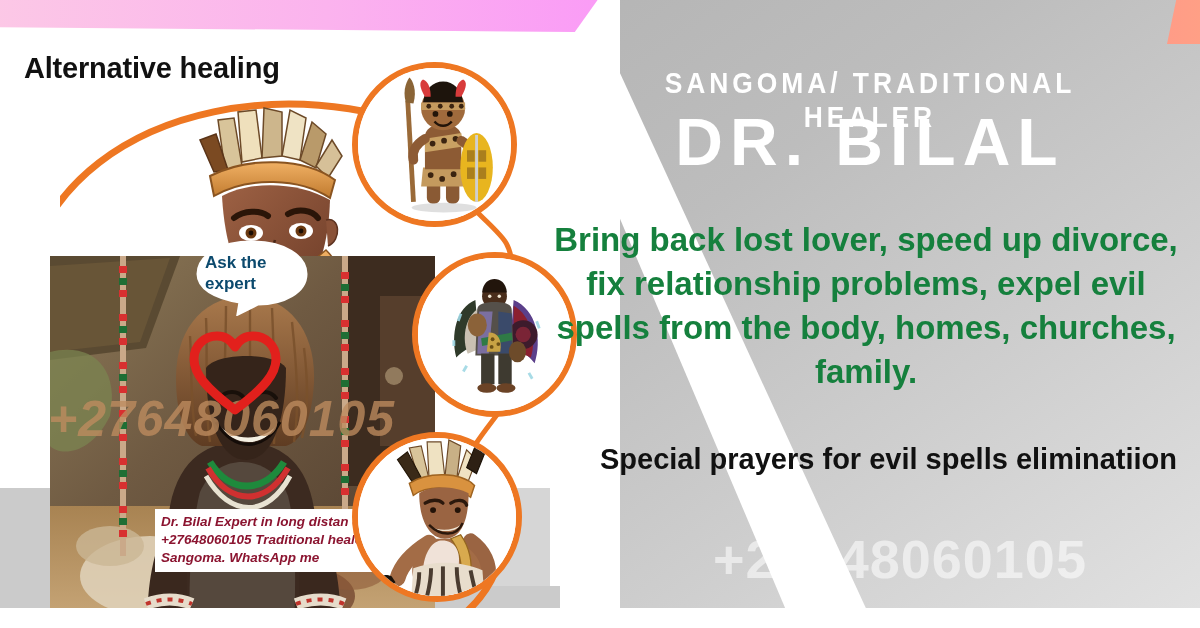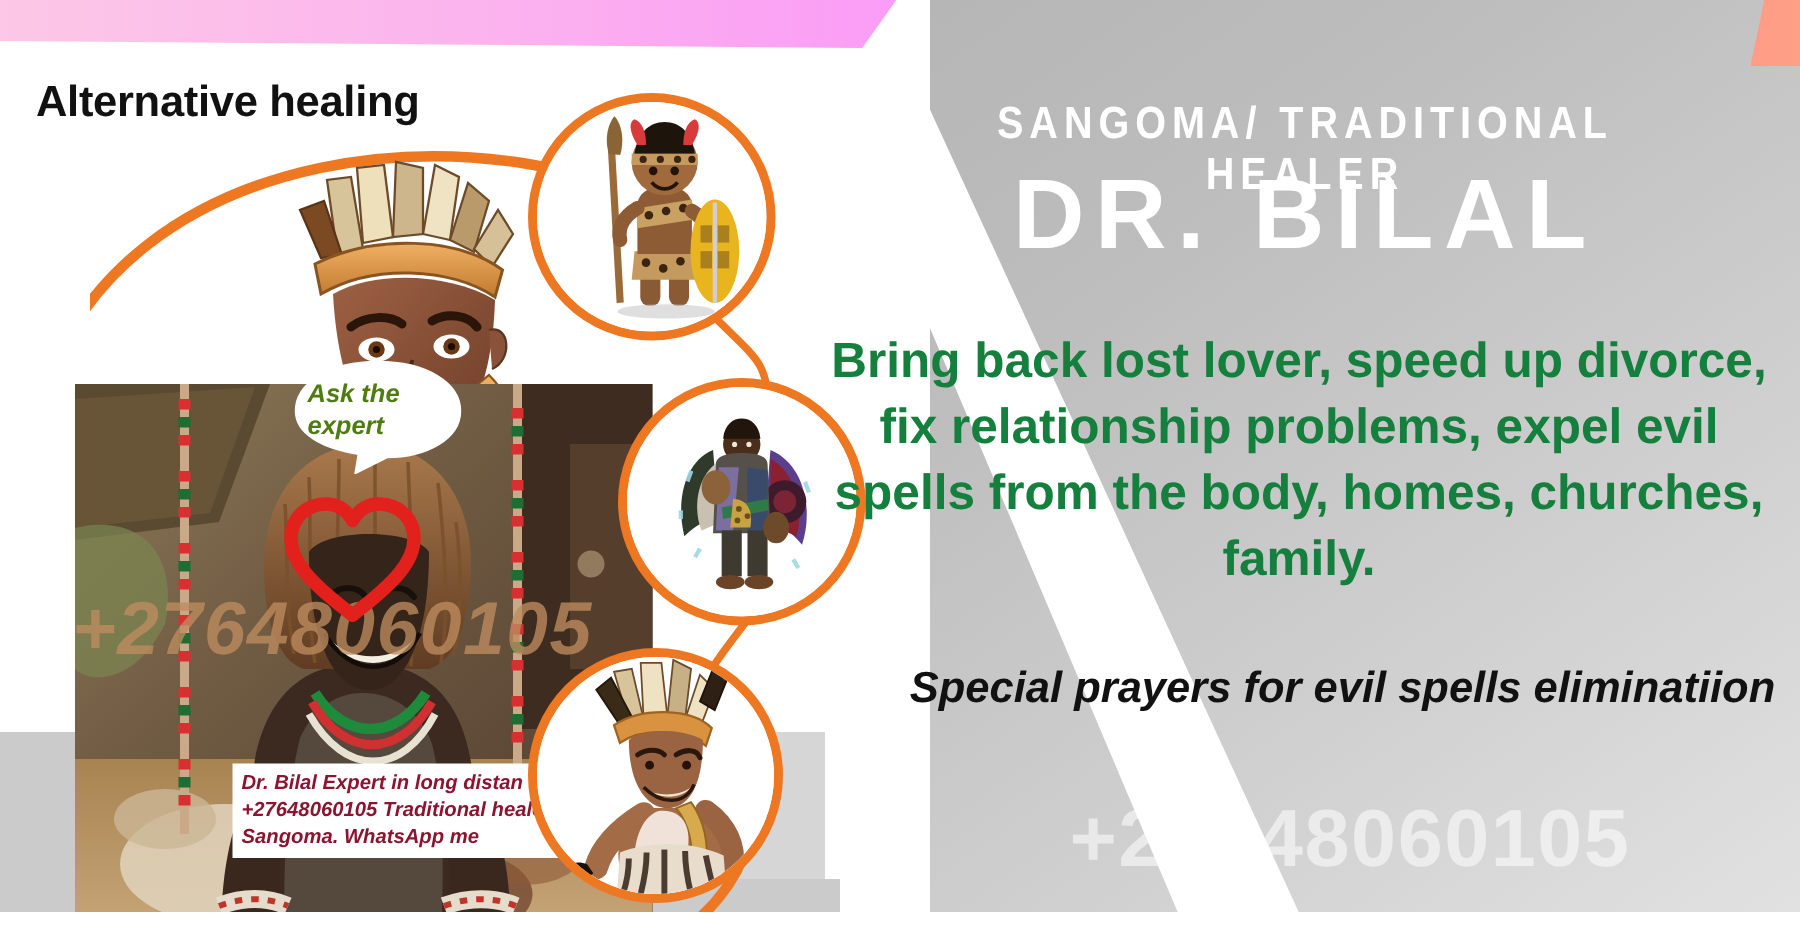--- a/index.html
+++ b/index.html
@@ -39,21 +39,21 @@
 
   .photo{position:absolute;left:50px;top:256px;width:385px;height:372px;z-index:9;
     overflow:hidden;background:#6d5444;}
 
   .watermark{position:absolute;left:48px;top:390px;width:400px;z-index:14;
     font-size:50px;font-style:italic;font-weight:bold;color:rgba(190,140,95,.78);
     letter-spacing:1px;pointer-events:none;}
 
   .bubble{position:absolute;left:192px;top:238px;width:120px;height:78px;z-index:15;}
   .bubble-text{position:absolute;left:205px;top:252px;width:100px;z-index:16;
-    font-size:17px;font-weight:bold;font-style:italic;color:#4d7c0f;line-height:1.25;}
+    font-size:17px;font-weight:bold;color:#0c4a6e;line-height:1.25;}
 
   .heart{position:absolute;left:188px;top:330px;width:94px;height:86px;z-index:15;}
 
   .caption{position:absolute;left:155px;top:509px;width:255px;z-index:16;
     background:#fff;padding:4px 6px 5px 6px;font-size:13.5px;font-style:italic;
     font-weight:bold;color:#8b1430;line-height:1.33;}
 
   
   .circ{position:absolute;border-radius:50%;background:#fff;border:6px solid #ee7722;
     overflow:hidden;z-index:18;box-sizing:border-box;}
@@ -68,21 +68,21 @@
     color:#fff;font-size:30px;font-weight:bold;letter-spacing:4.5px;
     text-align:center;font-stretch:condensed;
     transform:scaleX(.88);transform-origin:center;}
   .bigname{position:absolute;left:560px;top:104px;width:620px;z-index:25;
     color:#fff;font-size:66px;font-weight:bold;letter-spacing:7px;text-align:center;}
 
   .redtext{position:absolute;left:548px;top:218px;width:636px;z-index:25;
     color:#15803d;font-size:33px;font-weight:bold;text-align:center;line-height:1.33;}
 
   .blacktext{position:absolute;left:600px;top:440px;width:590px;z-index:25;
-    color:#111;font-size:29px;font-weight:bold;text-align:center;line-height:1.32;font-style:italic;}
+    color:#111;font-size:29px;font-weight:bold;line-height:1.32;}
 
   .ghostnum{position:absolute;left:600px;top:528px;width:600px;z-index:24;
     color:rgba(255,255,255,.55);font-size:54px;font-weight:bold;text-align:center;
     letter-spacing:1px;}
 </style>
 </head>
 <body>
 
 <div id="poster">
 

